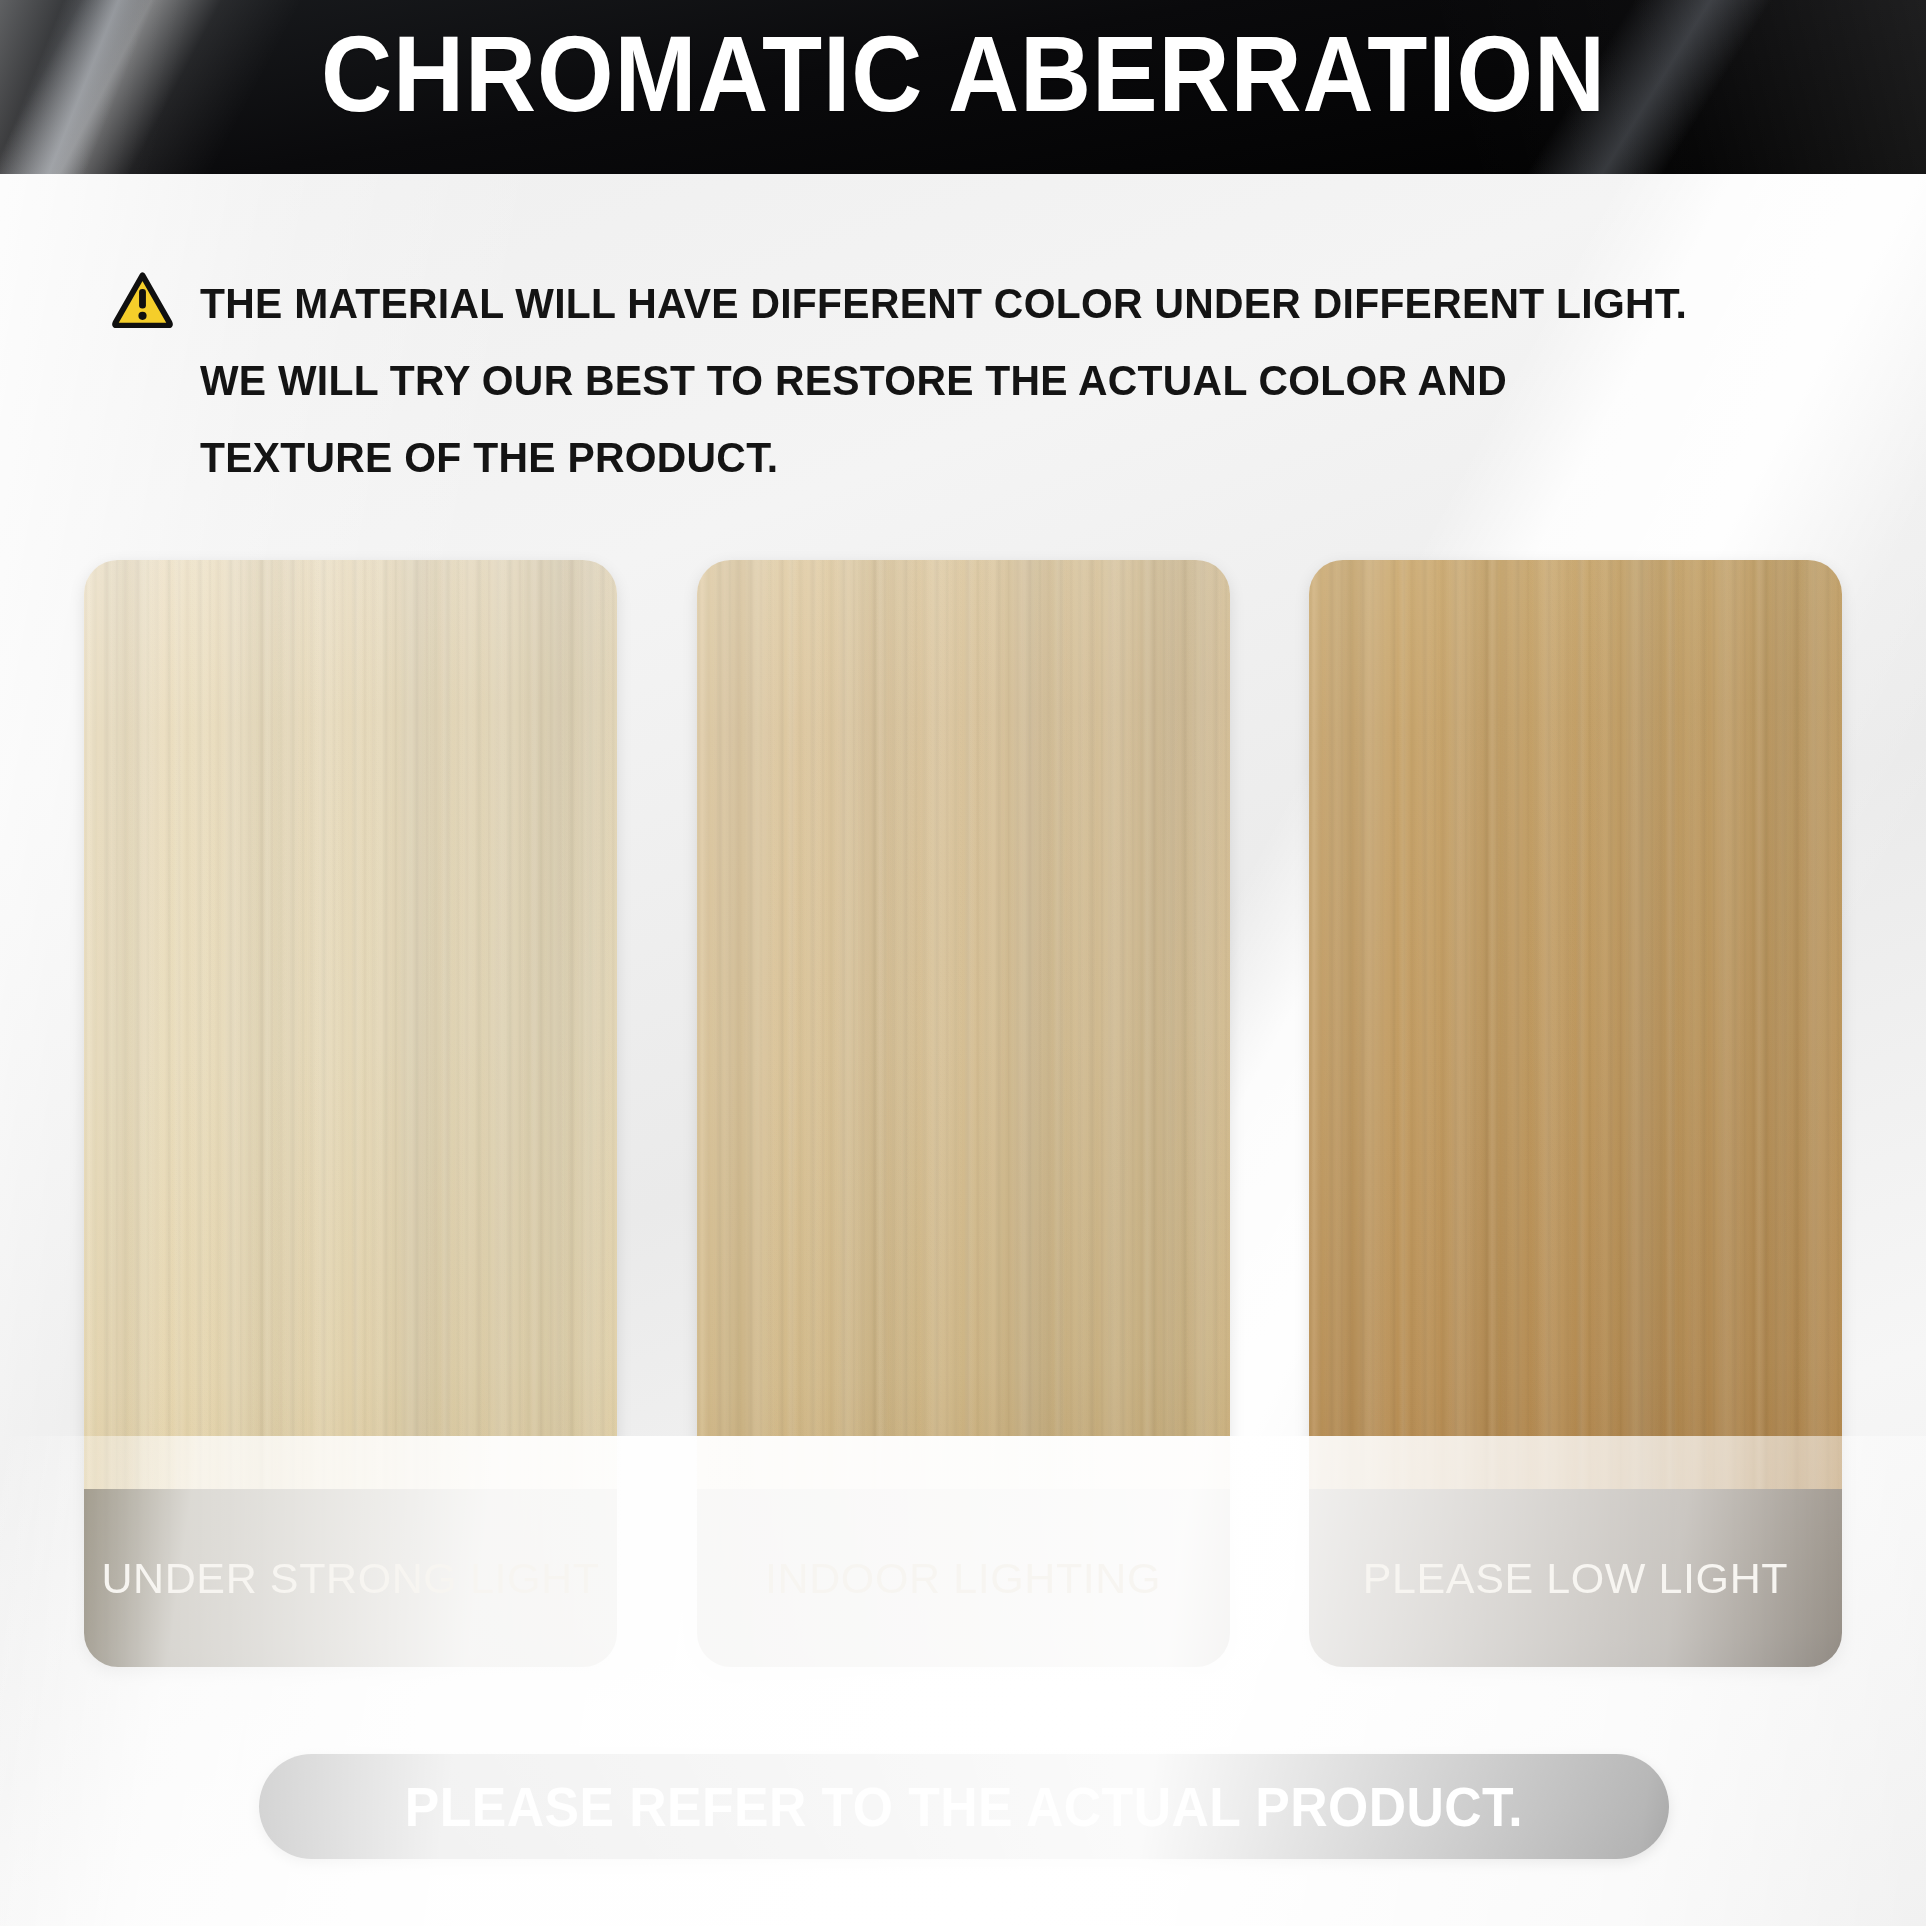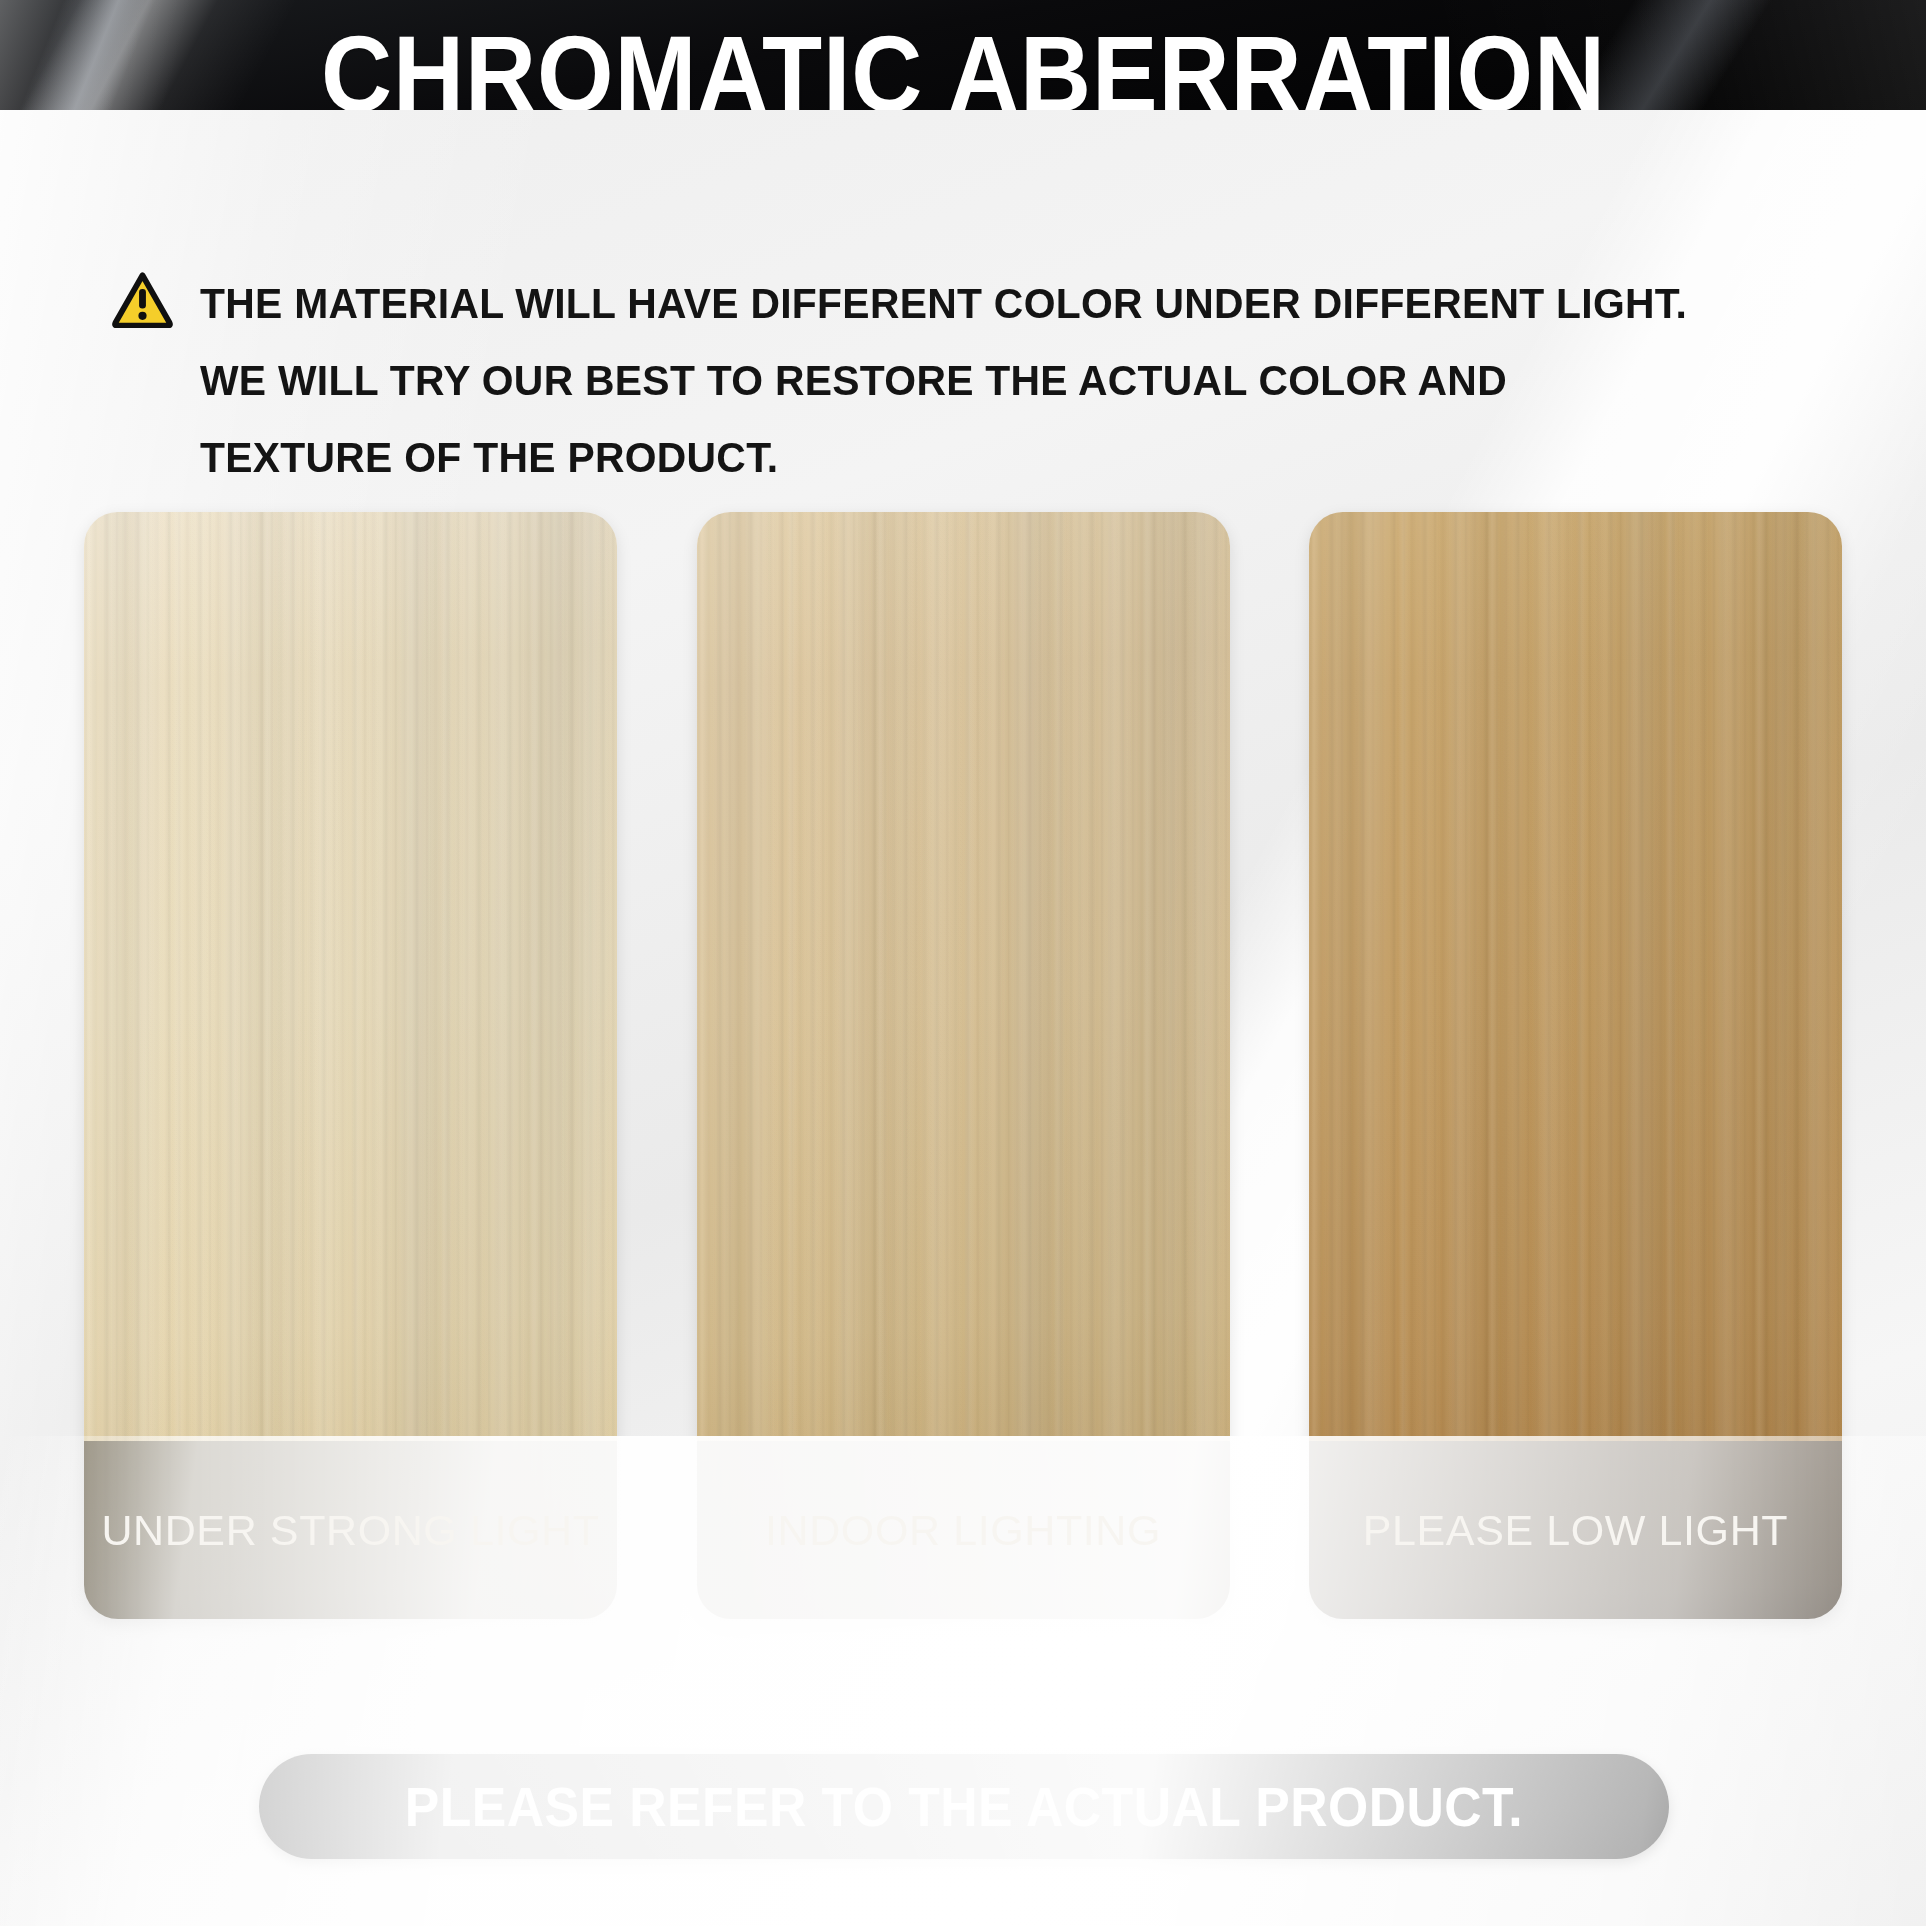--- a/index.html
+++ b/index.html
@@ -47,21 +47,21 @@
        rgba(255,255,255,0.98) 60%,
        rgba(255,255,255,0.7) 85%,
        rgba(255,255,255,0.25) 100%);
     pointer-events:none;
   }
 
   
   .header {
     position: absolute;
     left: 0; top: 0;
-    width: 1927px; height: 110px;
+    width: 1927px; height: 174px;
     background:
       linear-gradient(105deg,
         rgba(255,255,255,0.30) 0%,
         rgba(255,255,255,0.05) 5%,
         rgba(0,0,0,0) 10%,
         rgba(0,0,0,0) 100%),
       linear-gradient(118deg,
         rgba(255,255,255,0.0) 0%,
         rgba(255,255,255,0.0) 4%,
         rgba(255,255,255,0.45) 7.5%,
@@ -132,21 +132,21 @@
     letter-spacing: 0.3px;
     transform: scaleX(0.95);
     transform-origin: left center;
   }
   .notice-text div { white-space: nowrap; }
 
   
   .panels {
     position: absolute;
     left: 84px;
-    top: 512px;
+    top: 560px;
     width: 1758px;
     height: 1107px;
     display: flex;
     justify-content: space-between;
   }
   .panel {
     position: relative;
     width: 533px;
     height: 1107px;
     border-radius: 34px;

